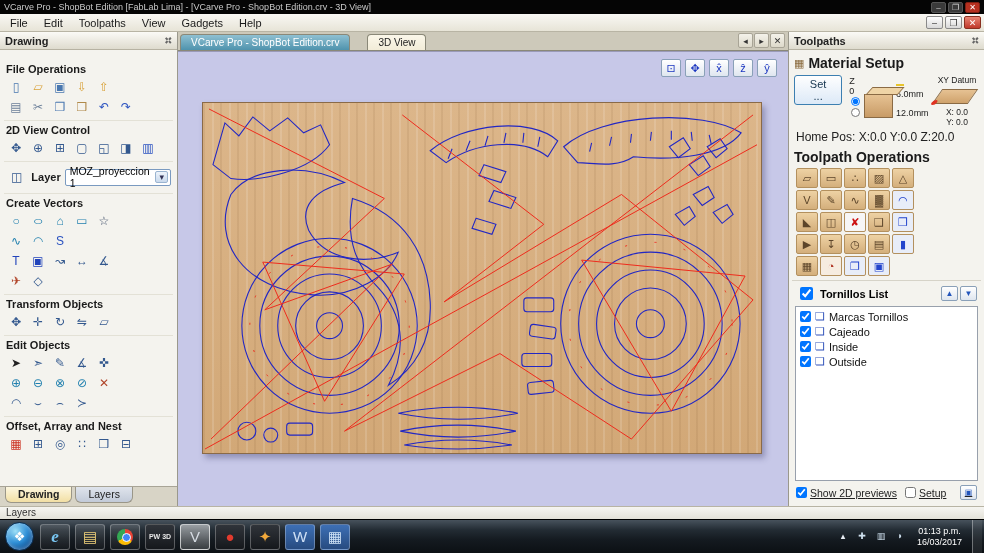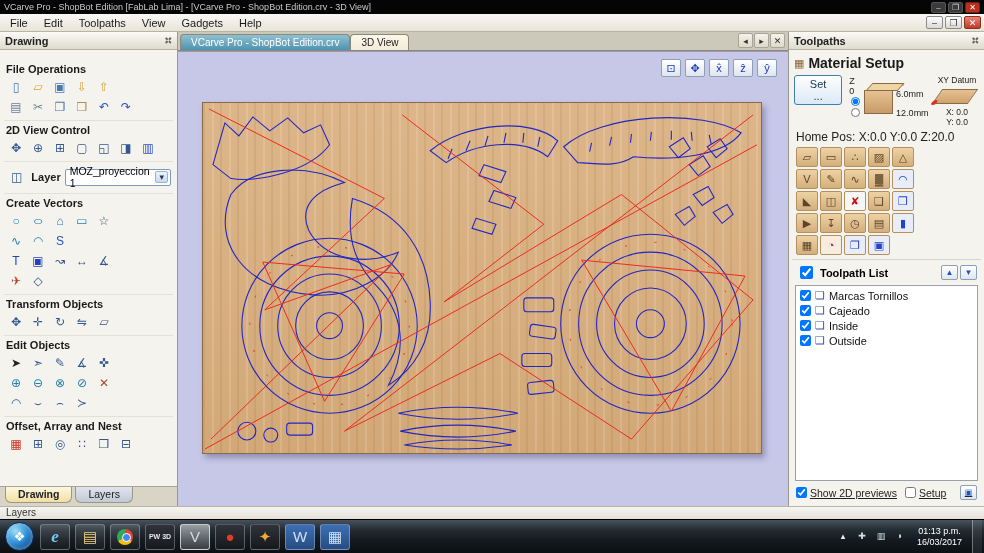--- a/index.html
+++ b/index.html
@@ -40,42 +40,42 @@
   .layer-row .sec-label{padding:0;}
   .combo{flex:1 1 auto;display:flex;align-items:center;justify-content:space-between;border:1px solid #7a9ac0;background:#fff;font-size:10.5px;height:17px;padding:0 2px 0 4px;border-radius:2px;}
   .combo-arrow{font-size:9px;color:#335;background:linear-gradient(#eef4fb,#c9d9ec);border:1px solid #9ab4d0;width:13px;text-align:center;border-radius:2px;}
 
   .left-tabs{height:20px;flex:0 0 auto;display:flex;gap:3px;padding:0 5px;background:#d8d4c6;border-top:1px solid #a8a496;align-items:flex-start;}
   .ltab{padding:1px 12px 2px 12px;font-size:10.5px;border:1px solid #9a9688;border-top:none;border-radius:0 0 6px 6px;background:linear-gradient(#dfe4ec,#c2cad8);color:#222;cursor:default;}
   .ltab.active{background:linear-gradient(#fdf7e0,#f2dfa4);font-weight:bold;}
 
   
   .doc-tabs{height:19px;flex:0 0 auto;background:#cdc9ba;border-bottom:1px solid #8a8878;display:flex;align-items:flex-end;padding:0 2px;}
-  .dtab{font-size:10px;padding:2px 10px 2px 10px;border:1px solid #8a8878;border-bottom:none;border-radius:4px 4px 0 0;margin-right:0;cursor:default;white-space:nowrap;}
+  .dtab{font-size:10px;padding:2px 10px 2px 10px;border:1px solid #8a8878;border-bottom:none;border-radius:4px 4px 0 0;margin-right:17px;cursor:default;white-space:nowrap;}
   .dtab-file{background:linear-gradient(#8fc0d2,#4f93ad);color:#fff;}
   .dtab-active{background:linear-gradient(#fbf7ea,#f2ecd8);color:#222;}
   .dtab-spacer{flex:1 1 auto;}
   .dnav{width:15px;height:15px;display:inline-flex;align-items:center;justify-content:center;font-size:9px;color:#333;margin:0 1px 2px 0;border:1px solid #a8a496;border-radius:2px;background:linear-gradient(#f4f2ea,#ddd9ca);cursor:default;}
 
   .canvas{flex:1 1 auto;position:relative;background:#c7c8e8;border-top:1px solid #9a9ab8;overflow:hidden;}
   .canvas-toolbar{position:absolute;top:6px;right:10px;display:flex;gap:2px;z-index:3;}
   .canvas-toolbar .ticon{width:20px;height:18px;background:linear-gradient(#ffffff,#dfe6ef);border:1px solid #8aa0b8;color:#1b36c0;font-size:11px;}
   .wood-sheet{position:absolute;left:24px;top:50px;width:560px;height:352px;border:1px solid #8a6a48;box-shadow:3px 4px 6px rgba(40,40,90,.35);background:
     repeating-linear-gradient(90deg, rgba(120,80,40,.10) 0 2px, rgba(0,0,0,0) 2px 9px, rgba(255,255,255,.14) 9px 11px, rgba(0,0,0,0) 11px 17px),
     linear-gradient(#dcb68a,#d2a877);}
   .wood-sheet svg{display:block;width:100%;height:100%;}
 
   
   .rp-body{flex:1 1 auto;display:flex;flex-direction:column;min-height:0;padding:2px 3px;}
   .grp-title{display:flex;align-items:center;gap:4px;font-size:11px;padding:3px 2px 2px 2px;color:#1a1a1a;}
   .grp-title b{font-size:14px;}
   .mini-icon{font-size:11px;color:#8a6a3c;}
   .mat-row{display:flex;gap:7px;align-items:flex-start;padding:2px 2px 0 2px;}
   .btn{font-size:11px;padding:2px 10px;border:1px solid #3c7fb1;border-radius:3px;background:linear-gradient(#fefefe,#dce9f7);color:#16354f;cursor:default;}
-  .mat-diagram{display:flex;align-items:center;gap:3px;}
+  .mat-diagram{display:flex;align-items:flex-end;gap:3px;}
   .zcol{display:flex;flex-direction:column;align-items:center;font-size:9px;gap:0;color:#222;}
   .zcol input{margin:1px 0;width:9px;height:9px;}
   .wood-block{width:32px;height:24px;background:linear-gradient(#e6c293,#c89b66);border:1px solid #8a6a44;position:relative;margin-top:10px;}
   .wood-top{position:absolute;top:-8px;left:4px;width:32px;height:8px;background:#efd4a6;border:1px solid #8a6a44;transform:skewX(-42deg);}
   .thick{display:flex;flex-direction:column;font-size:9px;gap:9px;margin-top:4px;color:#222;}
   .tmark::before{content:"";display:inline-block;width:8px;height:2px;background:#e8c42a;margin-right:2px;vertical-align:middle;}
   .datum{display:flex;flex-direction:column;font-size:8.5px;align-items:center;color:#222;margin-left:auto;margin-right:2px;}
   .datum-block{width:36px;height:15px;background:linear-gradient(#e6c293,#cfa26c);border:1px solid #8a6a44;transform:skewX(-35deg);position:relative;margin:4px 4px 3px 0;}
   .datum-dot{position:absolute;left:-2px;bottom:-2px;width:5px;height:5px;border-radius:50%;background:#e03020;}
   .homepos{font-size:12px;padding:3px 4px 2px 4px;color:#222;}
@@ -371,20 +371,23 @@
                   <span class="datum-dot"></span>
                 </div>
               <span>X: 0.0</span>
               <span>Y: 0.0</span>
             </div>
           </div>
           <div class="homepos">Home Pos: X:0.0 Y:0.0 Z:20.0</div>
         </div>
 
         <div class="grp">
+          <div class="grp-title">
+              <b>Toolpath Operations</b>
+            </div>
           <div class="icon-row ops">
               <span class="ticon">▱</span>
               <span class="ticon">▭</span>
               <span class="ticon">∴</span>
               <span class="ticon">▨</span>
               <span class="ticon">△</span>
             </div>
           <div class="icon-row ops">
               <span class="ticon">V</span>
               <span class="ticon">✎</span>
@@ -410,21 +413,21 @@
               <span class="ticon">▦</span>
               <span class="ticon" style="color: rgb(176, 51, 34); background: rgb(246, 236, 224);">◔</span>
               <span class="ticon" style="color: rgb(34, 68, 204); background: rgb(232, 237, 248);">❐</span>
               <span class="ticon" style="color: rgb(34, 68, 204); background: rgb(232, 237, 248);">▣</span>
             </div>
         </div>
 
         <div class="tp-list-grp">
           <div class="tp-list-header">
             <input type="checkbox" checked="" style="">
-            <b>Toolpath List</b>
+            <b>Tornillos List</b>
             <span class="updown">
               <button class="sq-btn">▲</button>
               <button class="sq-btn">▼</button>
             </span>
           </div>
           <div class="tp-list">
               <div class="tp-item">
                 <input type="checkbox" checked="" style="">
                 <span class="tp-ico">❏</span>
                 <span class="tp-label">Marcas Tornillos</span>

